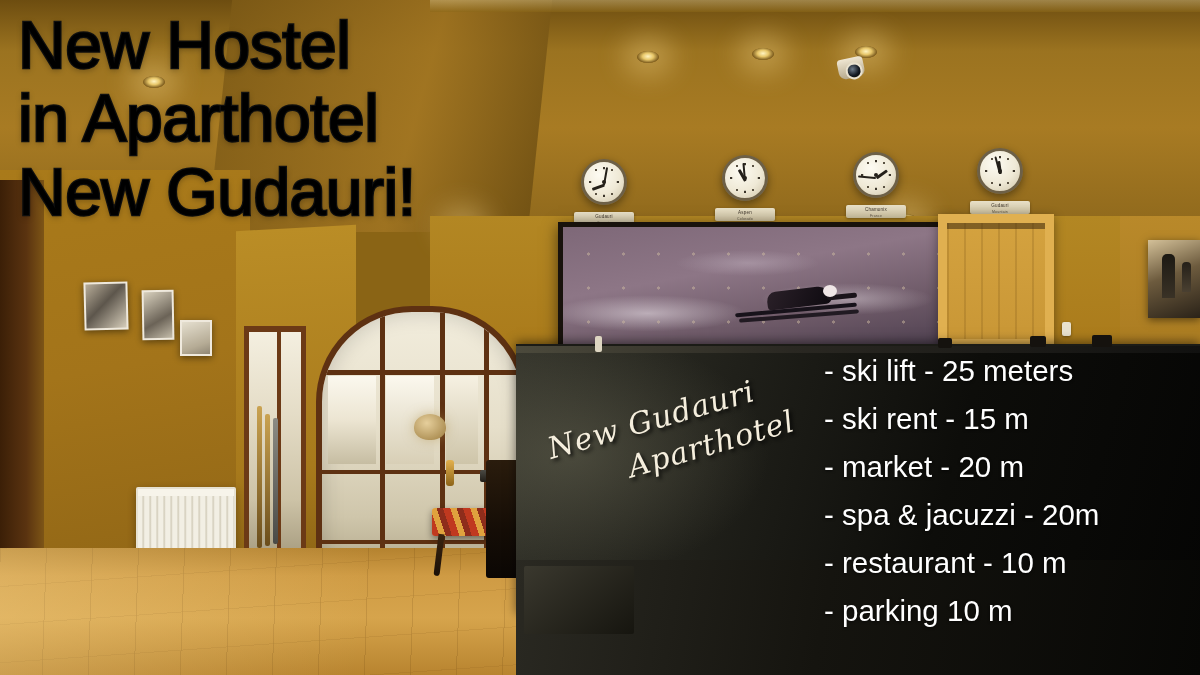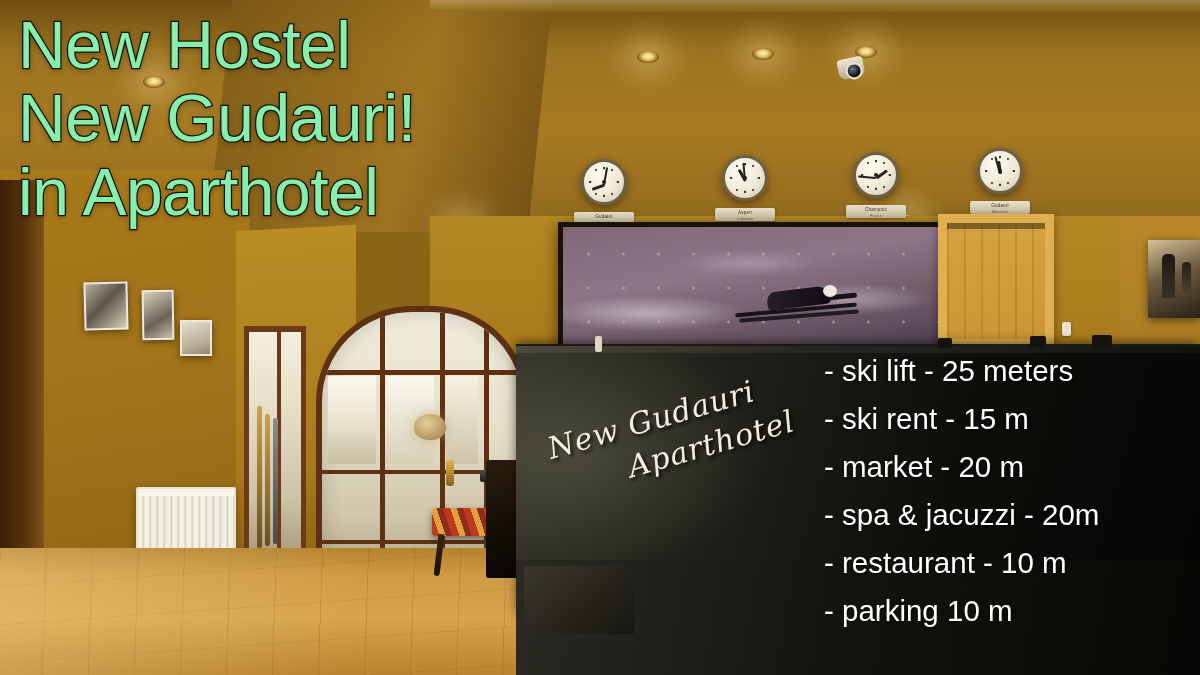--- a/index.html
+++ b/index.html
@@ -267,21 +267,21 @@
     font-family:"DejaVu Serif",serif;font-style:italic;
     color:#f5eedd;text-shadow:2px 3px 4px rgba(0,0,0,.75);
     pointer-events:none;
   }
   .sign .l1{position:absolute;left:14px;top:36px;font-size:30px;letter-spacing:1px;}
   .sign .l2{position:absolute;left:86px;top:76px;font-size:30px;letter-spacing:1px;}
 
   
   .title{
     position:absolute;left:18px;top:12px;width:560px;
-    color:#86efac;font-size:66px;line-height:1.02;font-weight:400;
+    color:#000000;font-size:66px;line-height:1.02;font-weight:400;
     letter-spacing:-0.5px;
     -webkit-text-stroke:2.5px #111;
     paint-order:stroke fill;
     text-shadow:0 2px 6px rgba(0,0,0,.35);
   }
   .title div{white-space:nowrap;margin-bottom:6px;}
 
   .features{
     position:absolute;left:824px;top:356px;width:380px;
     color:#fff;font-size:29.5px;line-height:1.0;
@@ -435,22 +435,22 @@
     <div class="desk-item" style="left:1092px;top:335px;width:20px;height:12px;"></div>
 
     <div class="sign">
       <div class="l1">New Gudauri</div>
       <div class="l2">Aparthotel</div>
     </div>
   </div>
 
   <div class="title">
     <div>New Hostel</div>
+    <div>in Aparthotel</div>
     <div>New Gudauri!</div>
-    <div>in Aparthotel</div>
   </div>
 
   <div class="features">
     <div class="f">- ski lift - 25 meters</div>
     <div class="f">- ski rent - 15 m</div>
     <div class="f">- market - 20 m</div>
     <div class="f">- spa &amp; jacuzzi - 20m</div>
     <div class="f">- restaurant - 10 m</div>
     <div class="f">- parking 10 m</div>
   </div>

